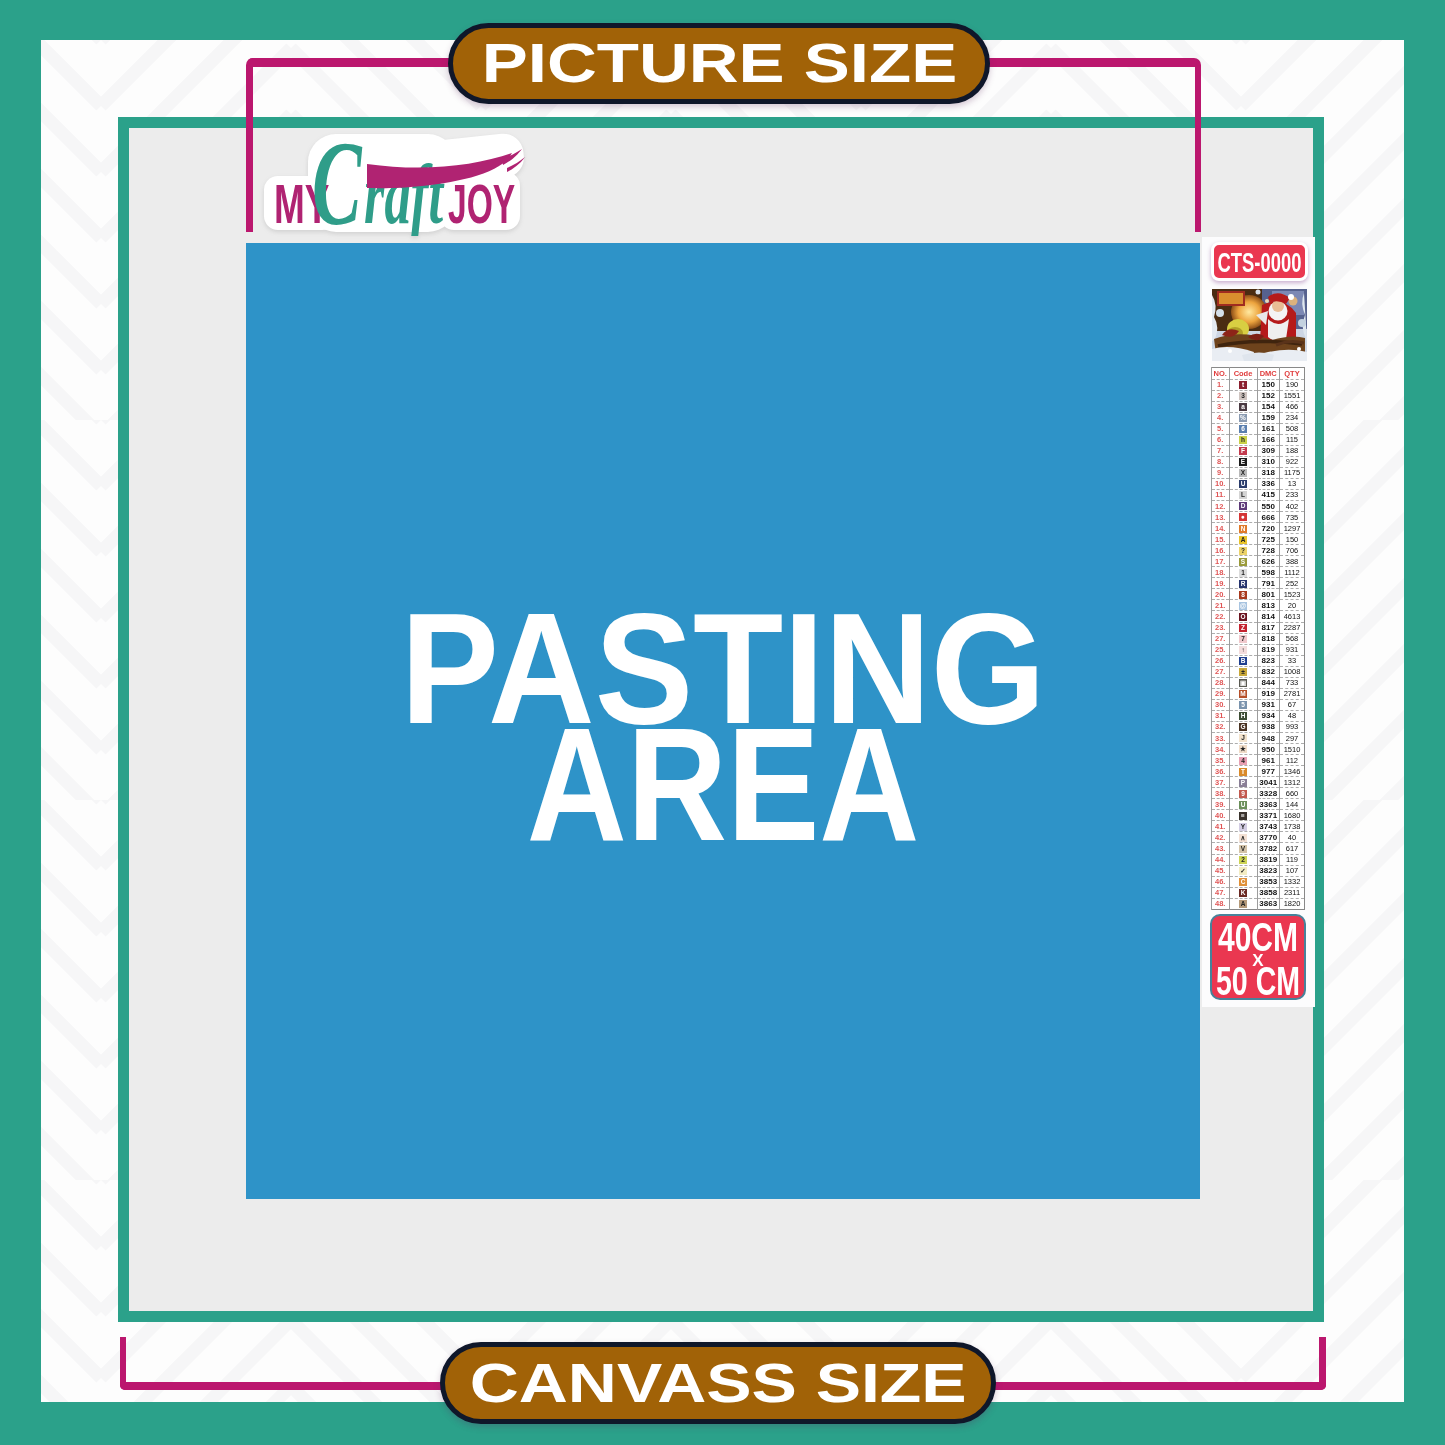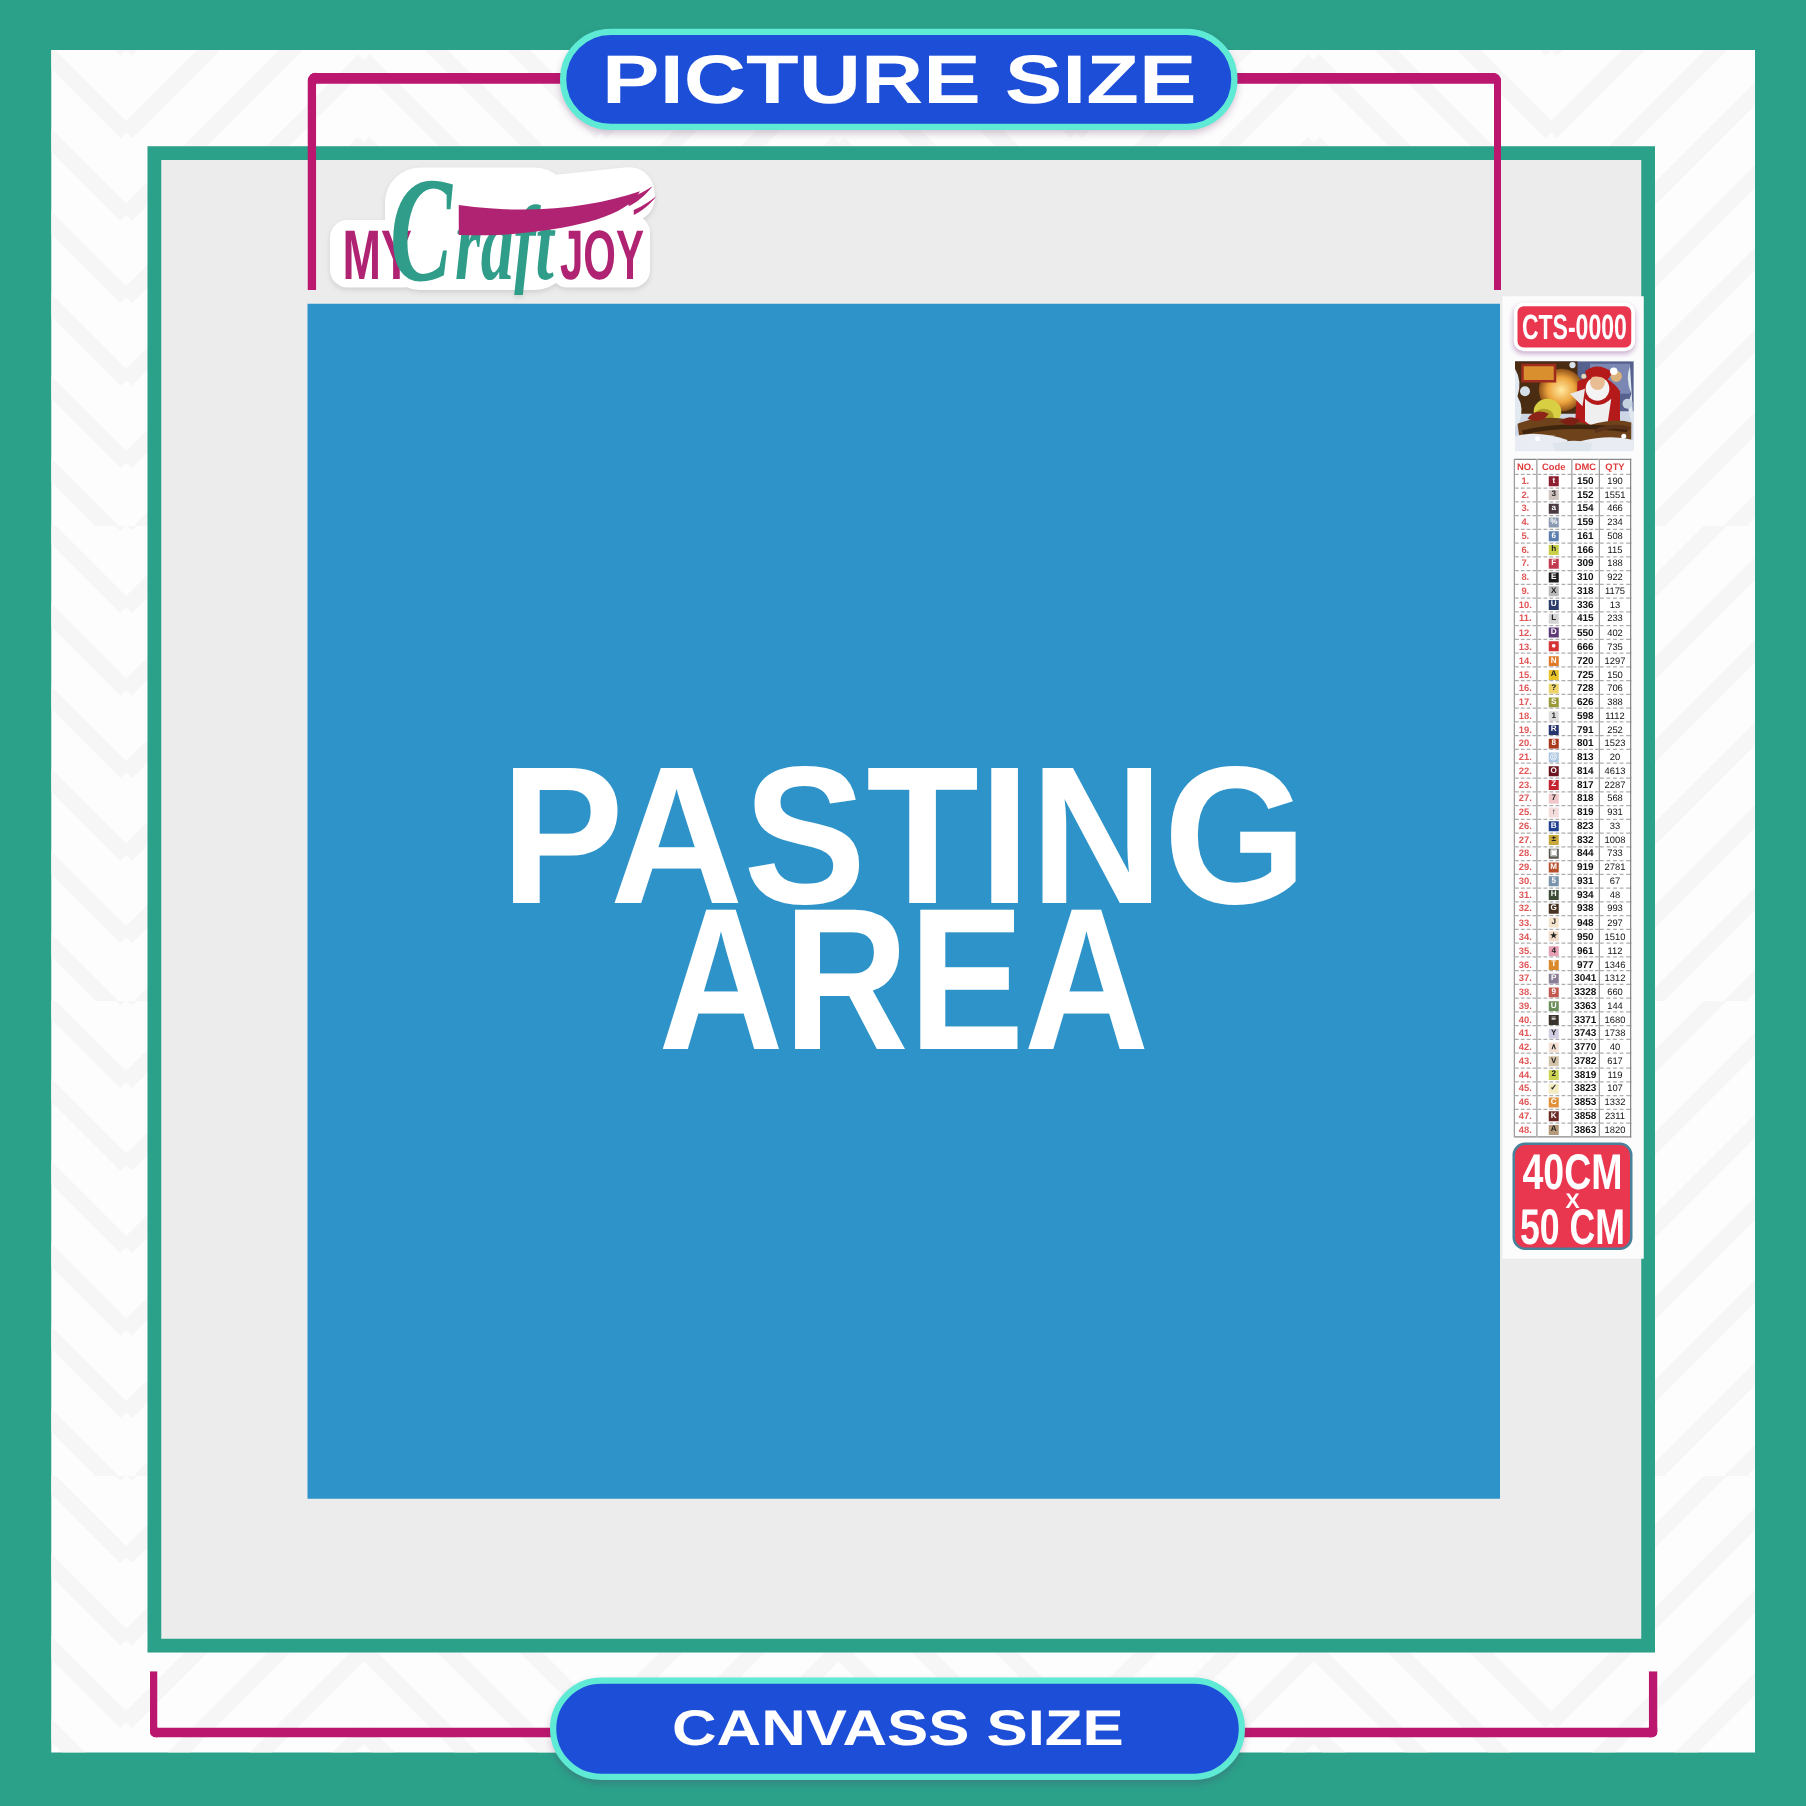--- a/index.html
+++ b/index.html
@@ -14,25 +14,25 @@
 
 
 #brtop{left:246px;top:58px;width:942px;height:165px;
   border-top:9px solid #bb176e;border-left:7.5px solid #bb176e;border-right:6.5px solid #bb176e;
   border-radius:7px 7px 0 0;}
 #brbot{left:119.5px;top:1337px;width:1193px;height:44.5px;
   border-bottom:8px solid #bb176e;border-left:6.5px solid #bb176e;border-right:7px solid #bb176e;
   border-radius:0 0 5px 5px;}
 
 
-.pill{background:#1d4ed8;border:5px solid #5eead4;border-radius:45px;color:#fff;
+.pill{background:#a16207;border:5px solid #0f172a;border-radius:45px;color:#fff;
   font-weight:bold;text-align:center;box-shadow:0 3px 6px rgba(90,40,90,0.25);white-space:nowrap;}
 #pill1{left:448px;top:23px;width:532px;height:71px;line-height:71px;font-size:55px;}
 #pill1 span{display:inline-block;transform:scaleX(1.255);transform-origin:center;}
-#pill2{left:440px;top:1342px;width:546px;height:72px;line-height:72px;font-size:40px;}
+#pill2{left:440px;top:1342px;width:546px;height:72px;line-height:72px;font-size:55px;}
 #pill2 span{display:inline-block;transform:scaleX(1.235);transform-origin:center;}
 
 
 #blue{left:246px;top:243px;width:954px;height:956px;background:#2e93c8;color:#fff;
   display:flex;align-items:center;justify-content:center;text-align:center;}
 #blue .t{font-size:157px;font-weight:bold;line-height:115px;padding-top:10px;}
 #blue .l1{transform:scaleX(0.94);}
 #blue .l2{font-size:162px;transform:scaleX(0.855);}
 
 

